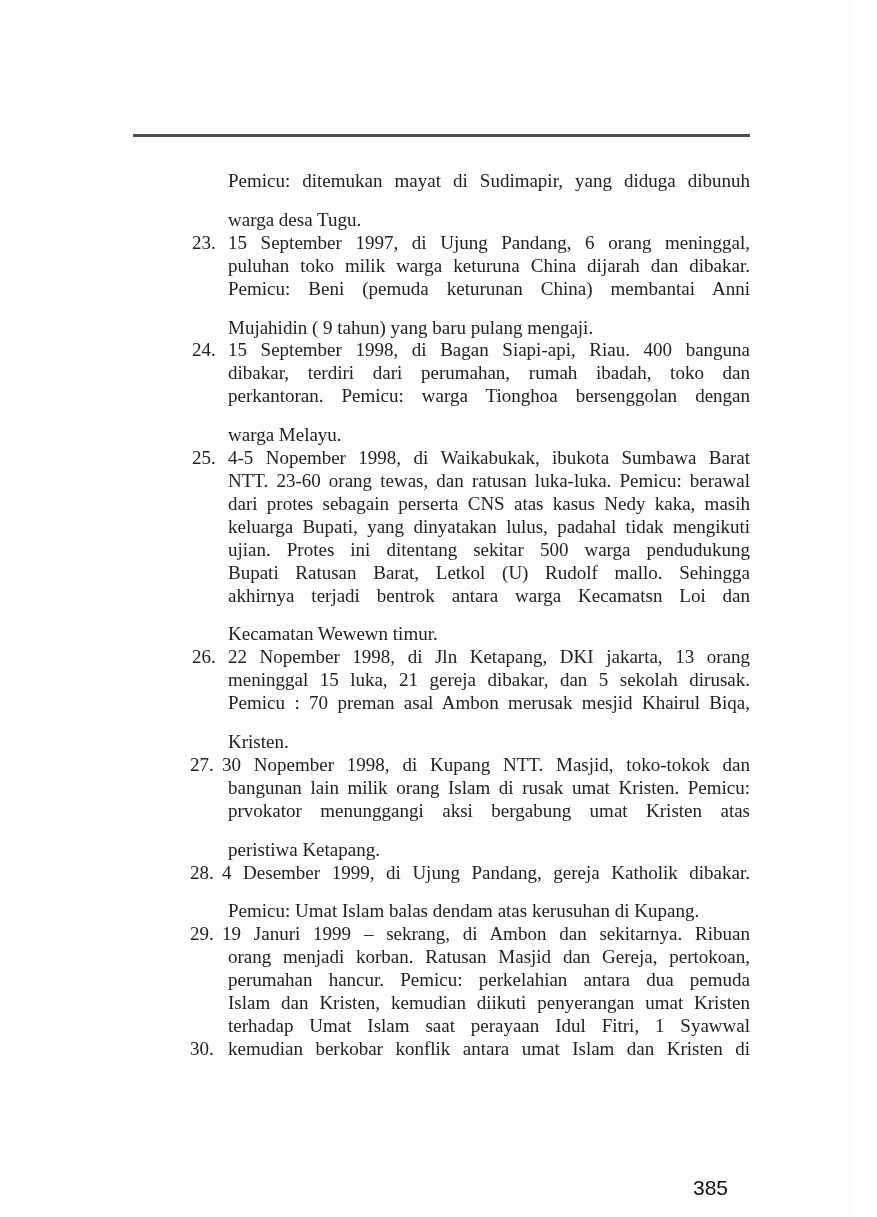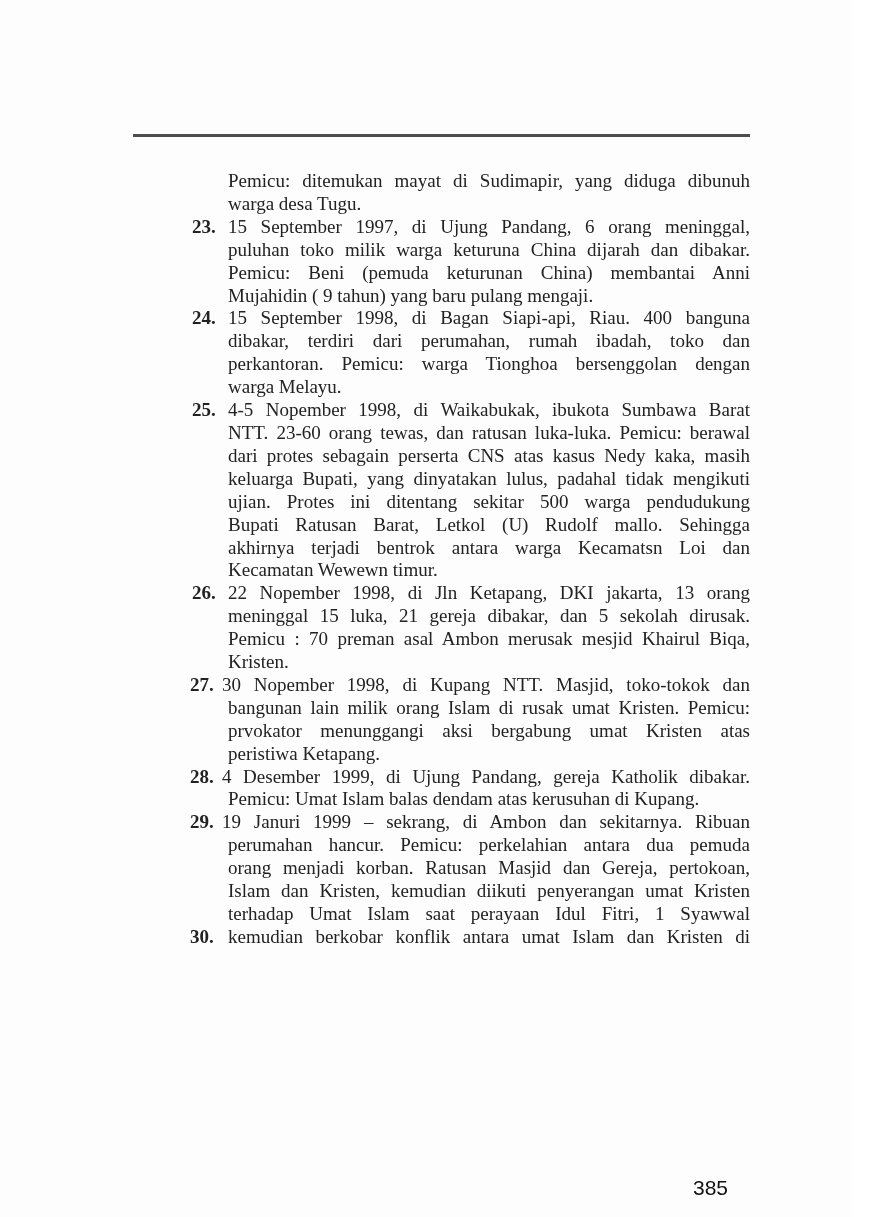--- a/index.html
+++ b/index.html
@@ -28,29 +28,28 @@
     font-size: 19px;
     line-height: 22.9px;
     color: #222222;
   }
   .para { position: relative; }
   .num {
     position: absolute;
     left: -36px;
     top: 0;
     white-space: nowrap;
-    font-weight: bold;
   }
   .num.tight { left: -38px; }
   .tl {
     text-align: justify;
     text-align-last: justify;
     hyphens: none;
   }
-  .tl.lastl { text-align-last: left; }
+  .tl.lastl { text-align-last: left; margin-top: 16px; }
   .tl.outd { text-indent: -6px; }
   .pageno {
     position: absolute;
     top: 1133px;
     right: 124px;
     font-family: "Liberation Sans", sans-serif;
     font-size: 21px;
     line-height: 24px;
     color: #111111;
     margin-top: 43px;
@@ -106,22 +105,22 @@
         <div class="tl lastl">peristiwa Ketapang.</div>
       </div>
       <div class="para">
         <span class="num tight">28.</span>
         <div class="tl outd">4 Desember 1999, di Ujung  Pandang, gereja Katholik dibakar.</div>
         <div class="tl lastl">Pemicu: Umat Islam balas dendam atas kerusuhan di Kupang.</div>
       </div>
       <div class="para">
         <span class="num tight">29.</span>
         <div class="tl outd">19 Januri 1999 – sekrang, di Ambon dan sekitarnya. Ribuan</div>
+        <div class="tl">orang menjadi korban. Ratusan Masjid dan Gereja, pertokoan,</div>
         <div class="tl">perumahan hancur. Pemicu: perkelahian antara dua pemuda</div>
-        <div class="tl">orang menjadi korban. Ratusan Masjid dan Gereja, pertokoan,</div>
         <div class="tl">Islam dan Kristen, kemudian diikuti penyerangan umat Kristen</div>
         <div class="tl">terhadap Umat Islam saat perayaan Idul Fitri, 1 Syawwal</div>
       </div>
       <div class="para">
         <span class="num tight">30.</span>
         <div class="tl">kemudian berkobar konflik antara umat Islam dan Kristen di</div>
       </div>
     </div>
   <div class="pageno">385</div>
 </div>

